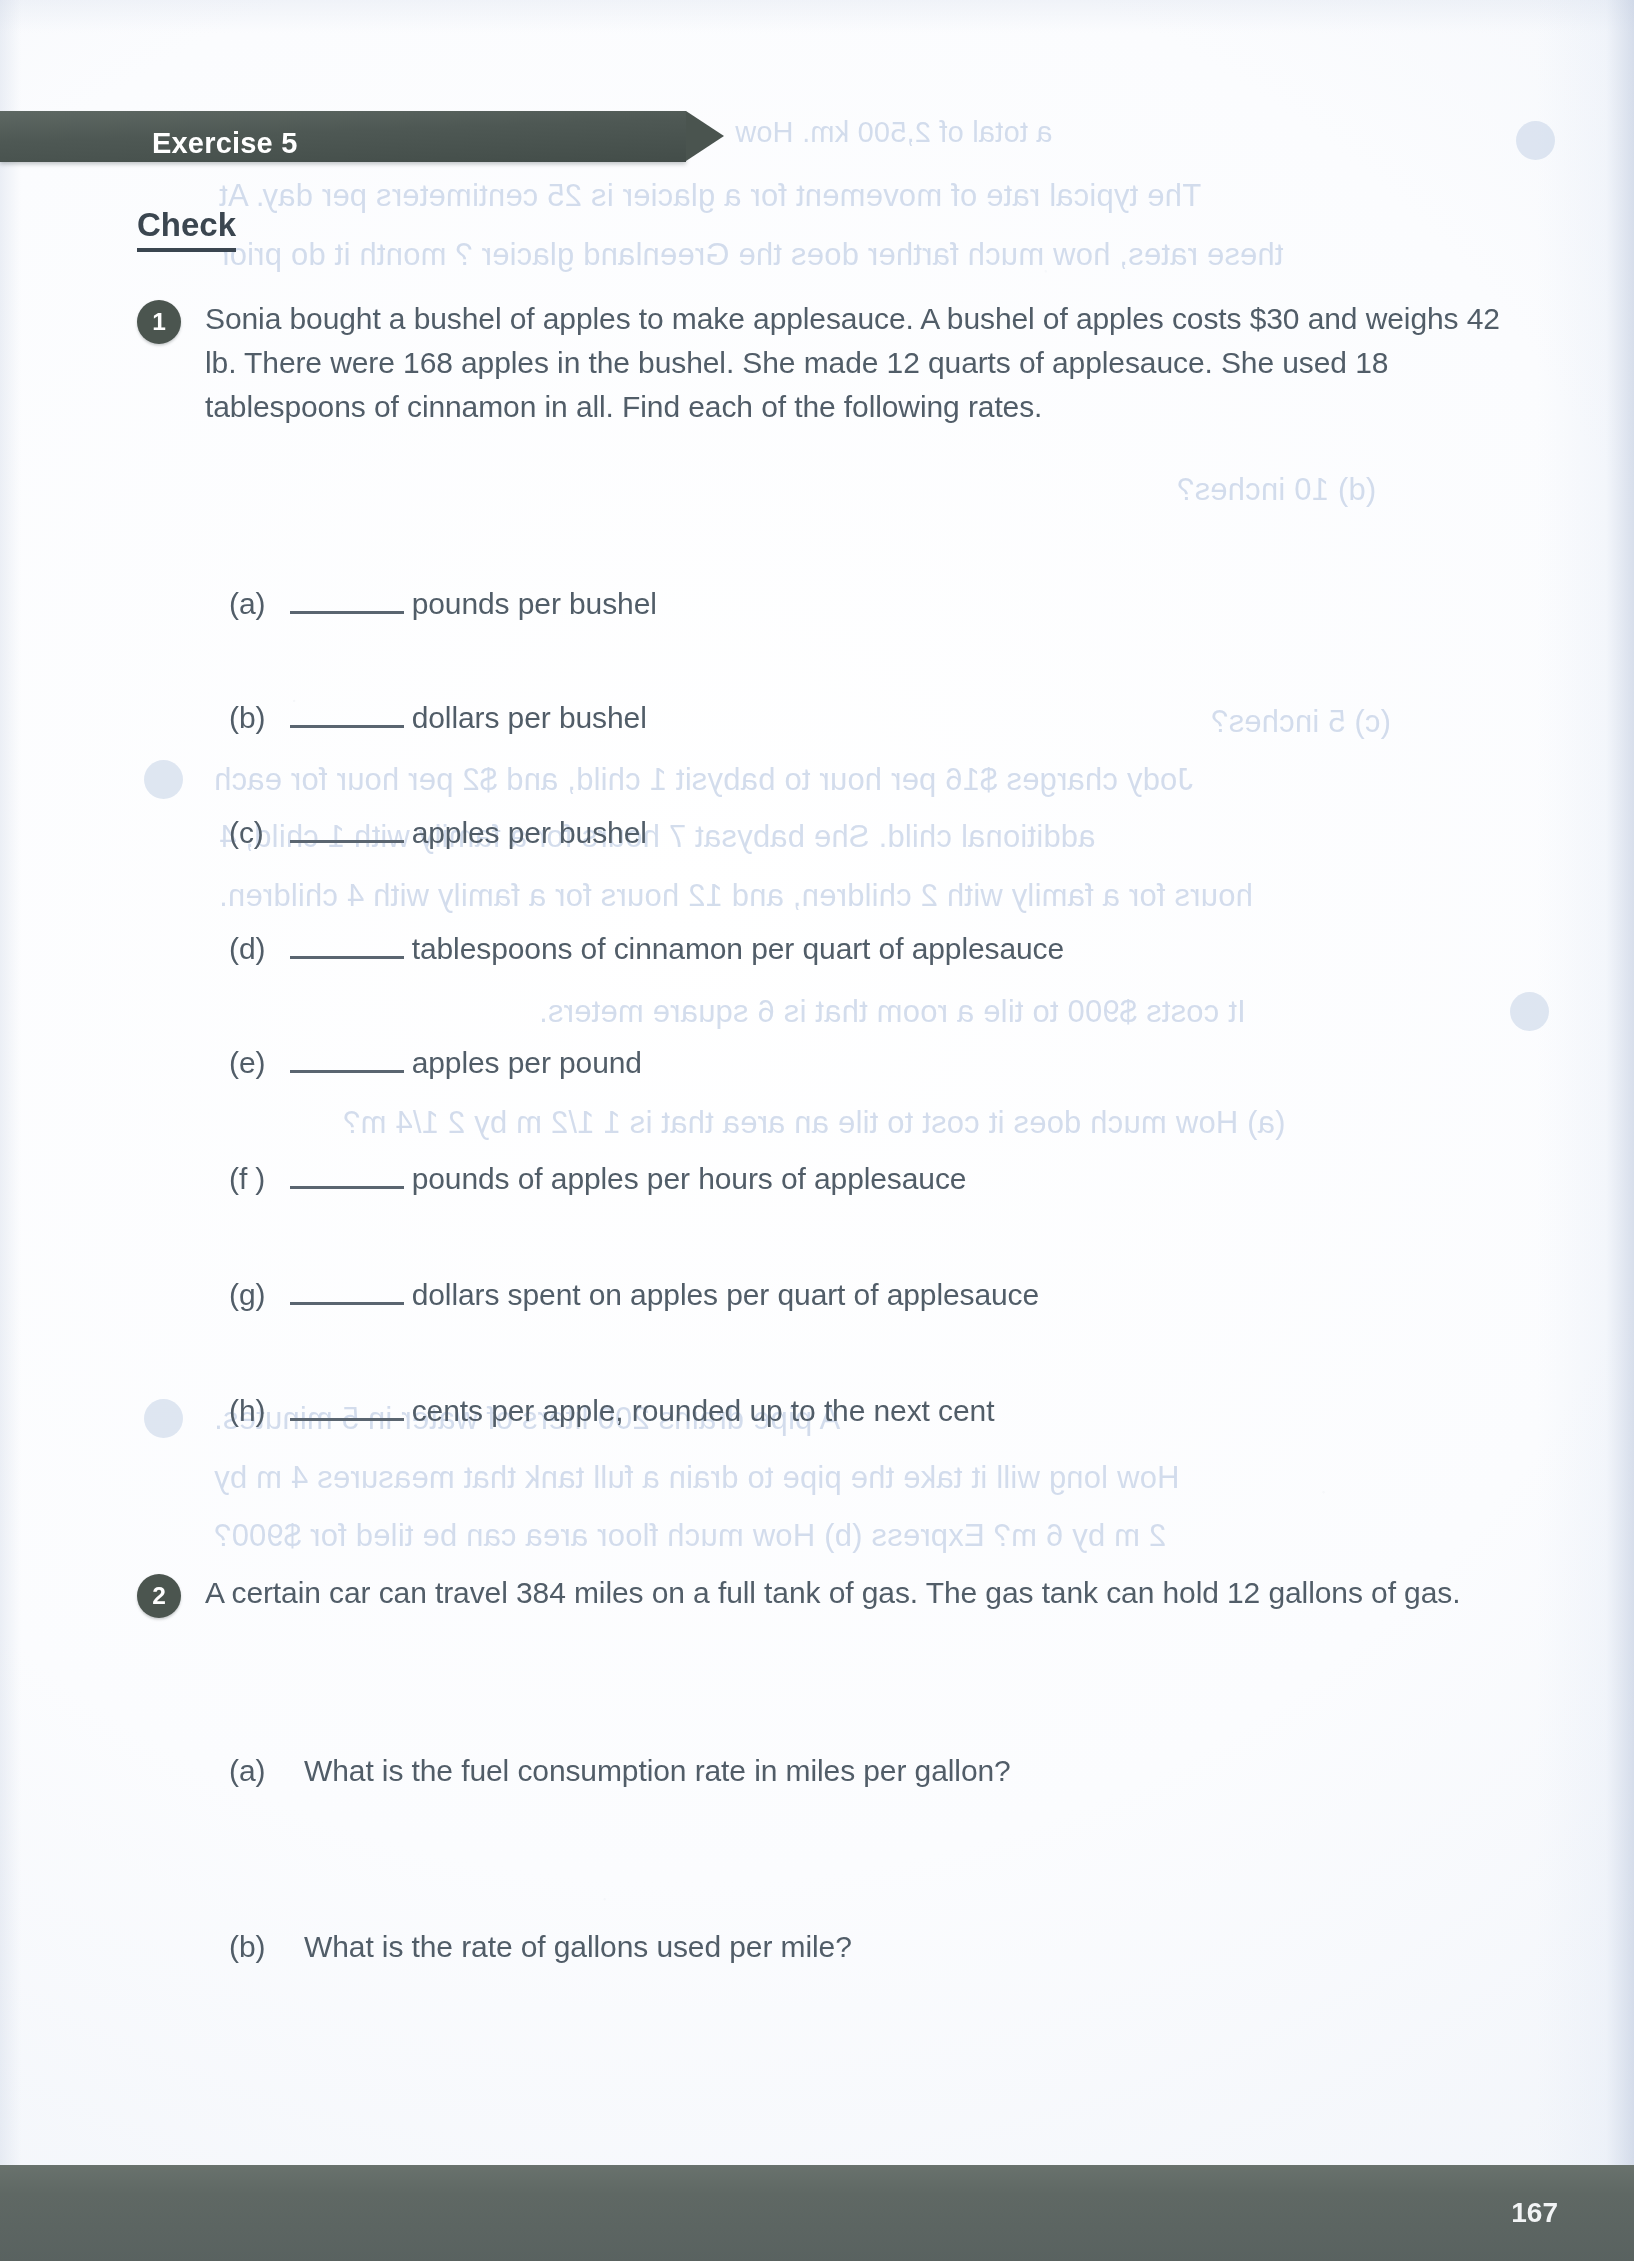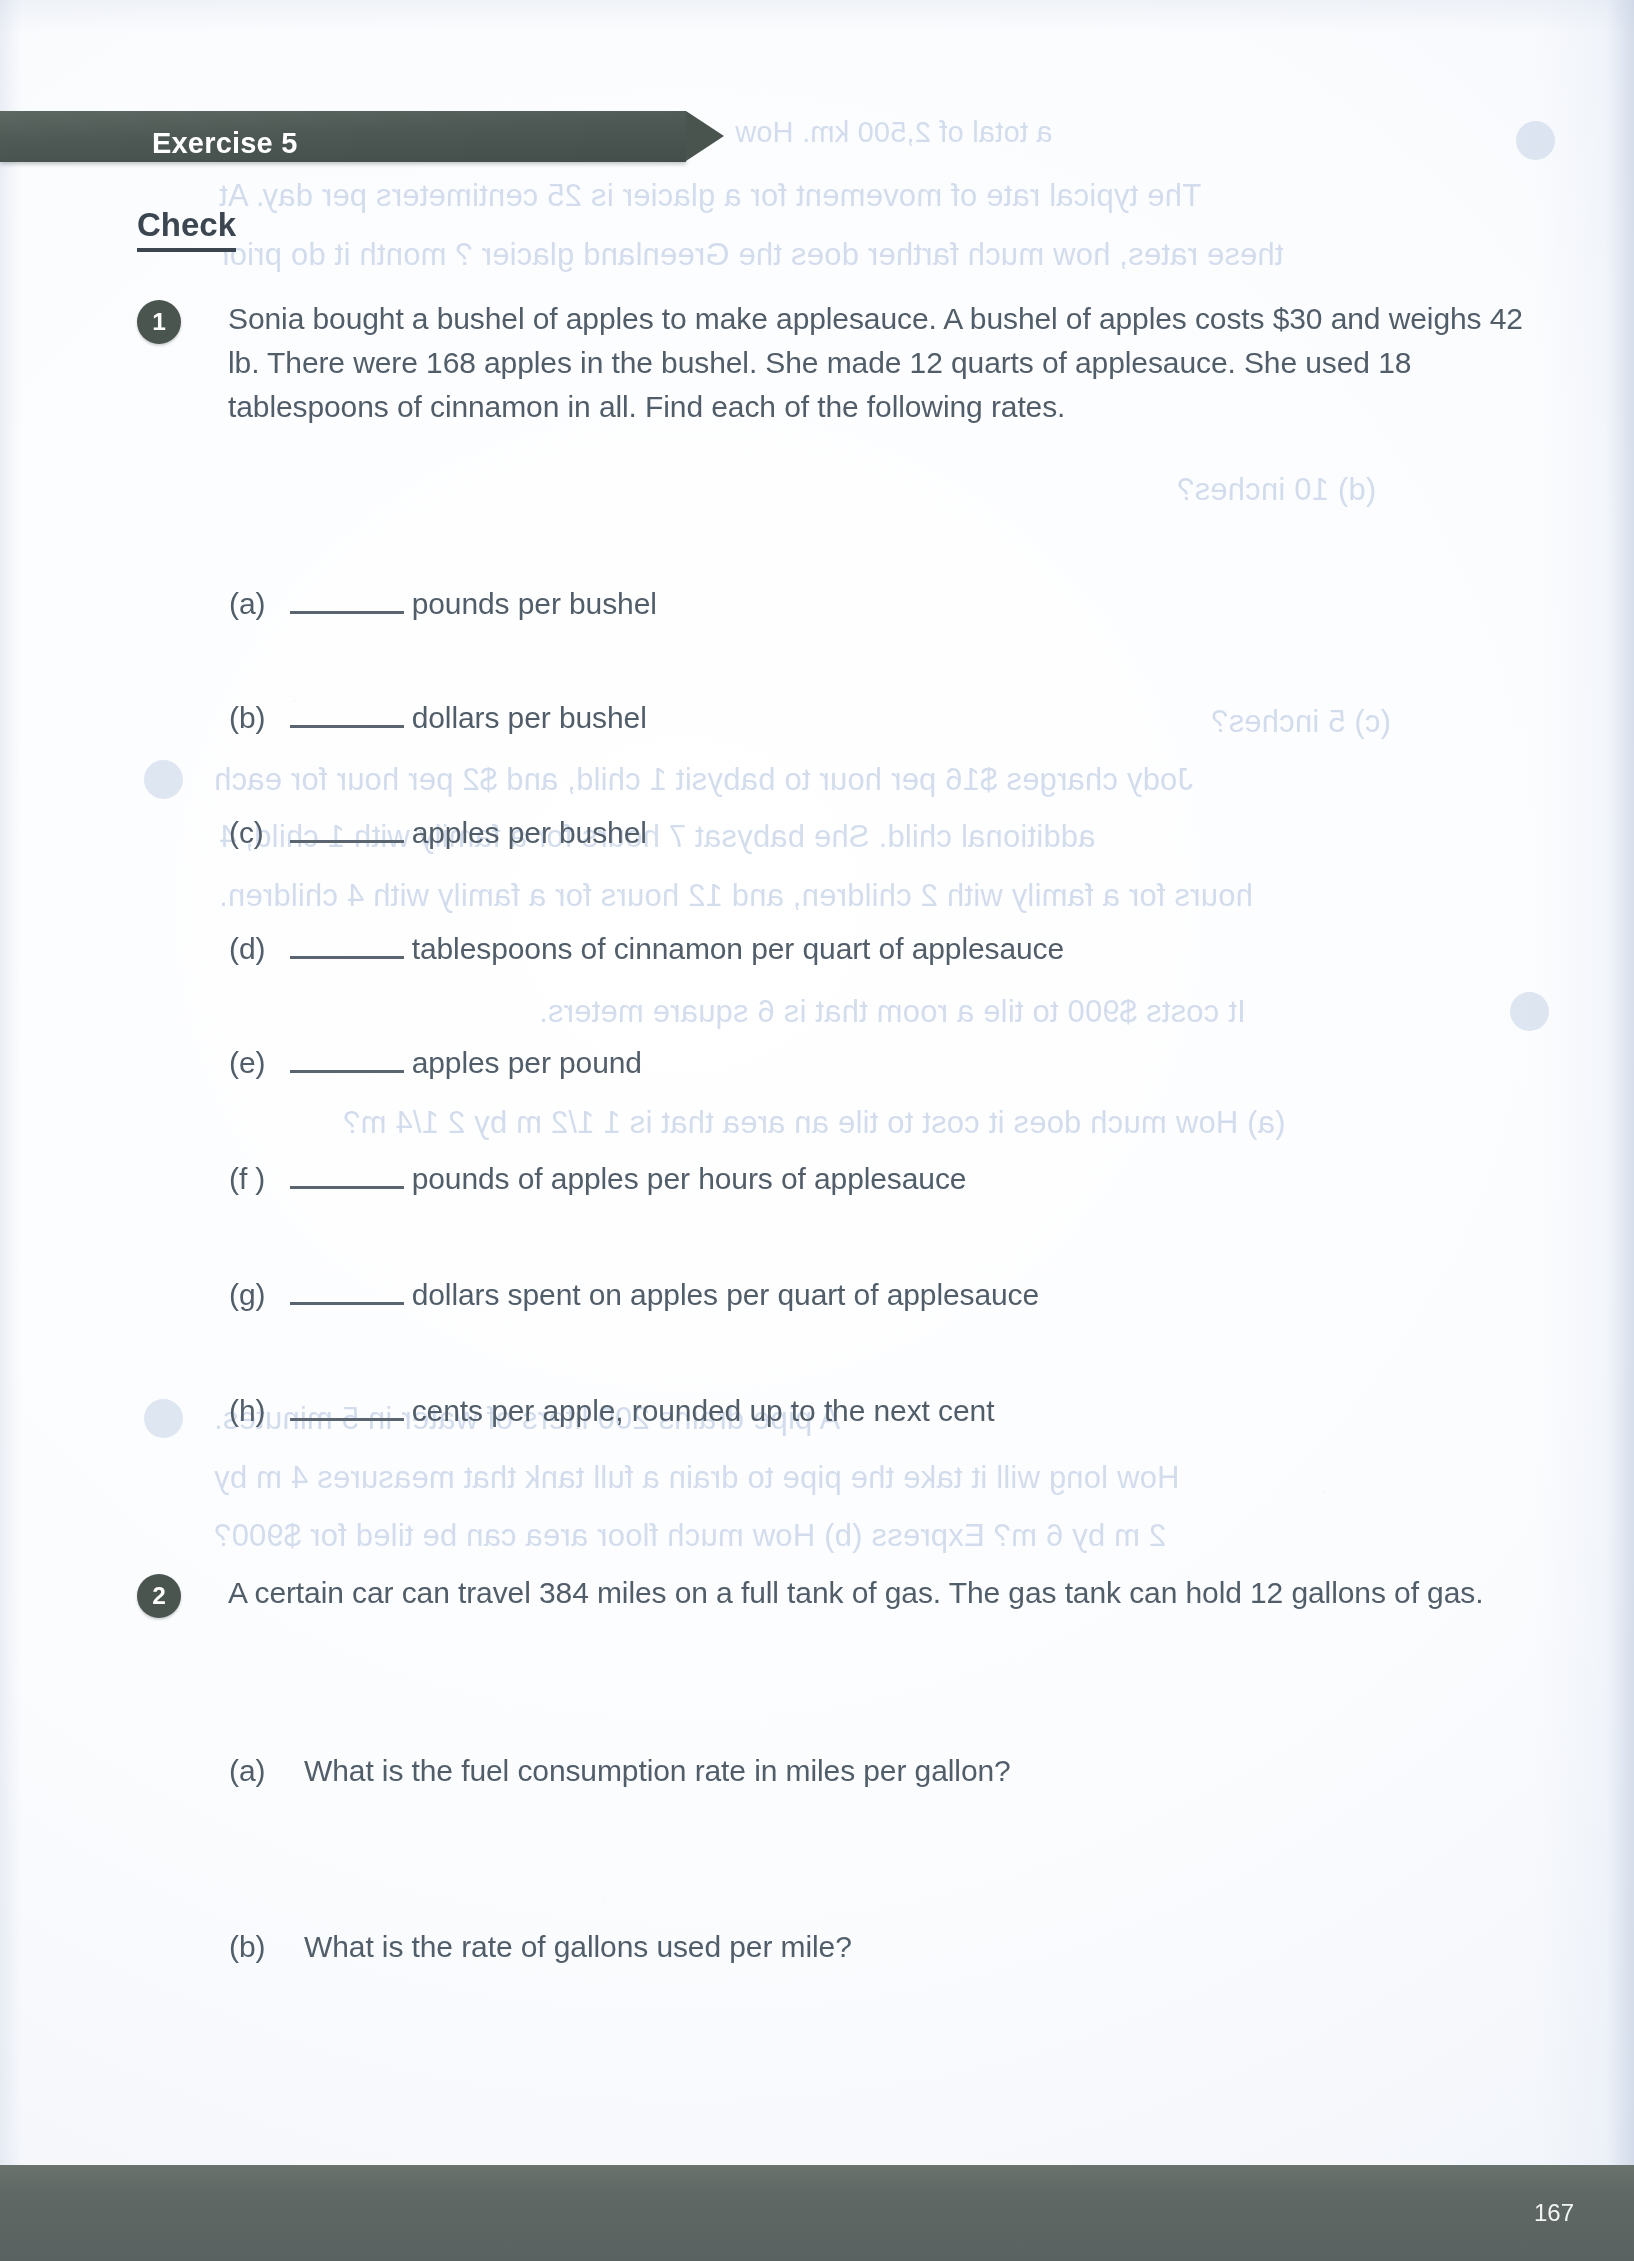--- a/index.html
+++ b/index.html
@@ -139,21 +139,21 @@
     color: #fff;
     font-size: 24.5px;
     font-weight: 700;
     display: flex;
     align-items: center;
     justify-content: center;
     font-family: "Liberation Sans", sans-serif;
     box-shadow: 0 1.6px 2.5px rgba(50,60,60,.25);
   }
   .q-body {
-    margin-left: 91px;
+    margin-left: 68px;
     font-size: 30px;
     line-height: 1.47;
     color: #515d68;
     letter-spacing: -0.1px;
     font-family: "Liberation Sans", sans-serif;
   }
 
   
   .sub {
     position: absolute;
@@ -196,26 +196,26 @@
     top: 50%;
     transform: translateY(-50%);
     text-align: center;
     color: #edf0f2;
     font-size: 24px;
     letter-spacing: 0.5px;
     font-family: "Liberation Sans", sans-serif;
   }
   .footer-page {
     position: absolute;
-    right: 60px;
+    right: 76px;
     top: 50%;
     transform: translateY(-50%);
     color: #f2f4f5;
-    font-size: 24px;
-    font-weight: 400;
+    font-size: 28px;
+    font-weight: 700;
     font-family: "Liberation Sans", sans-serif;
   }
 
   
   .noise {
     position: absolute;
     inset: 0;
     z-index: 7;
     pointer-events: none;
     opacity: .5;

